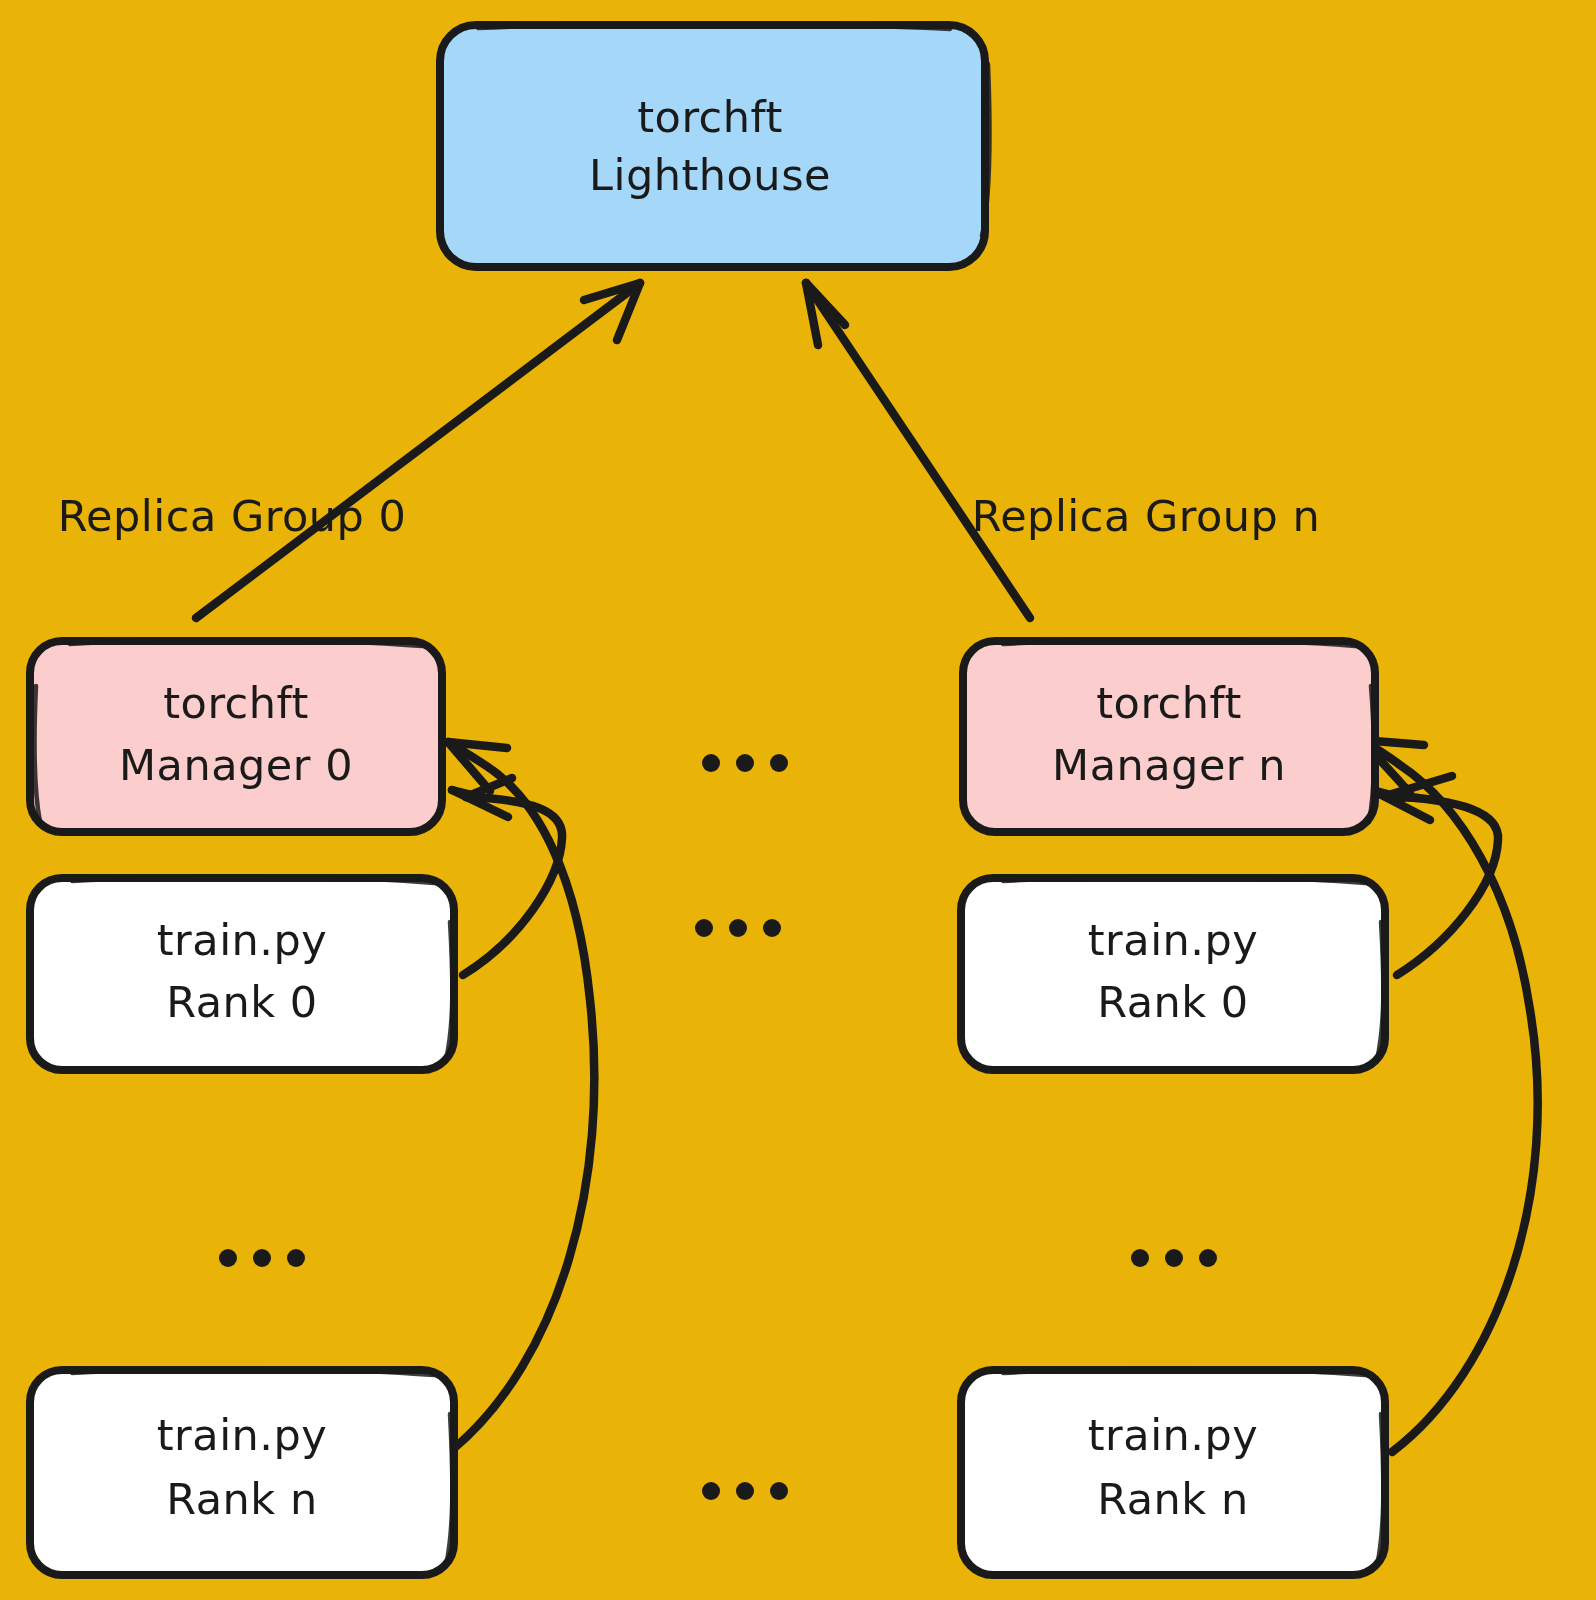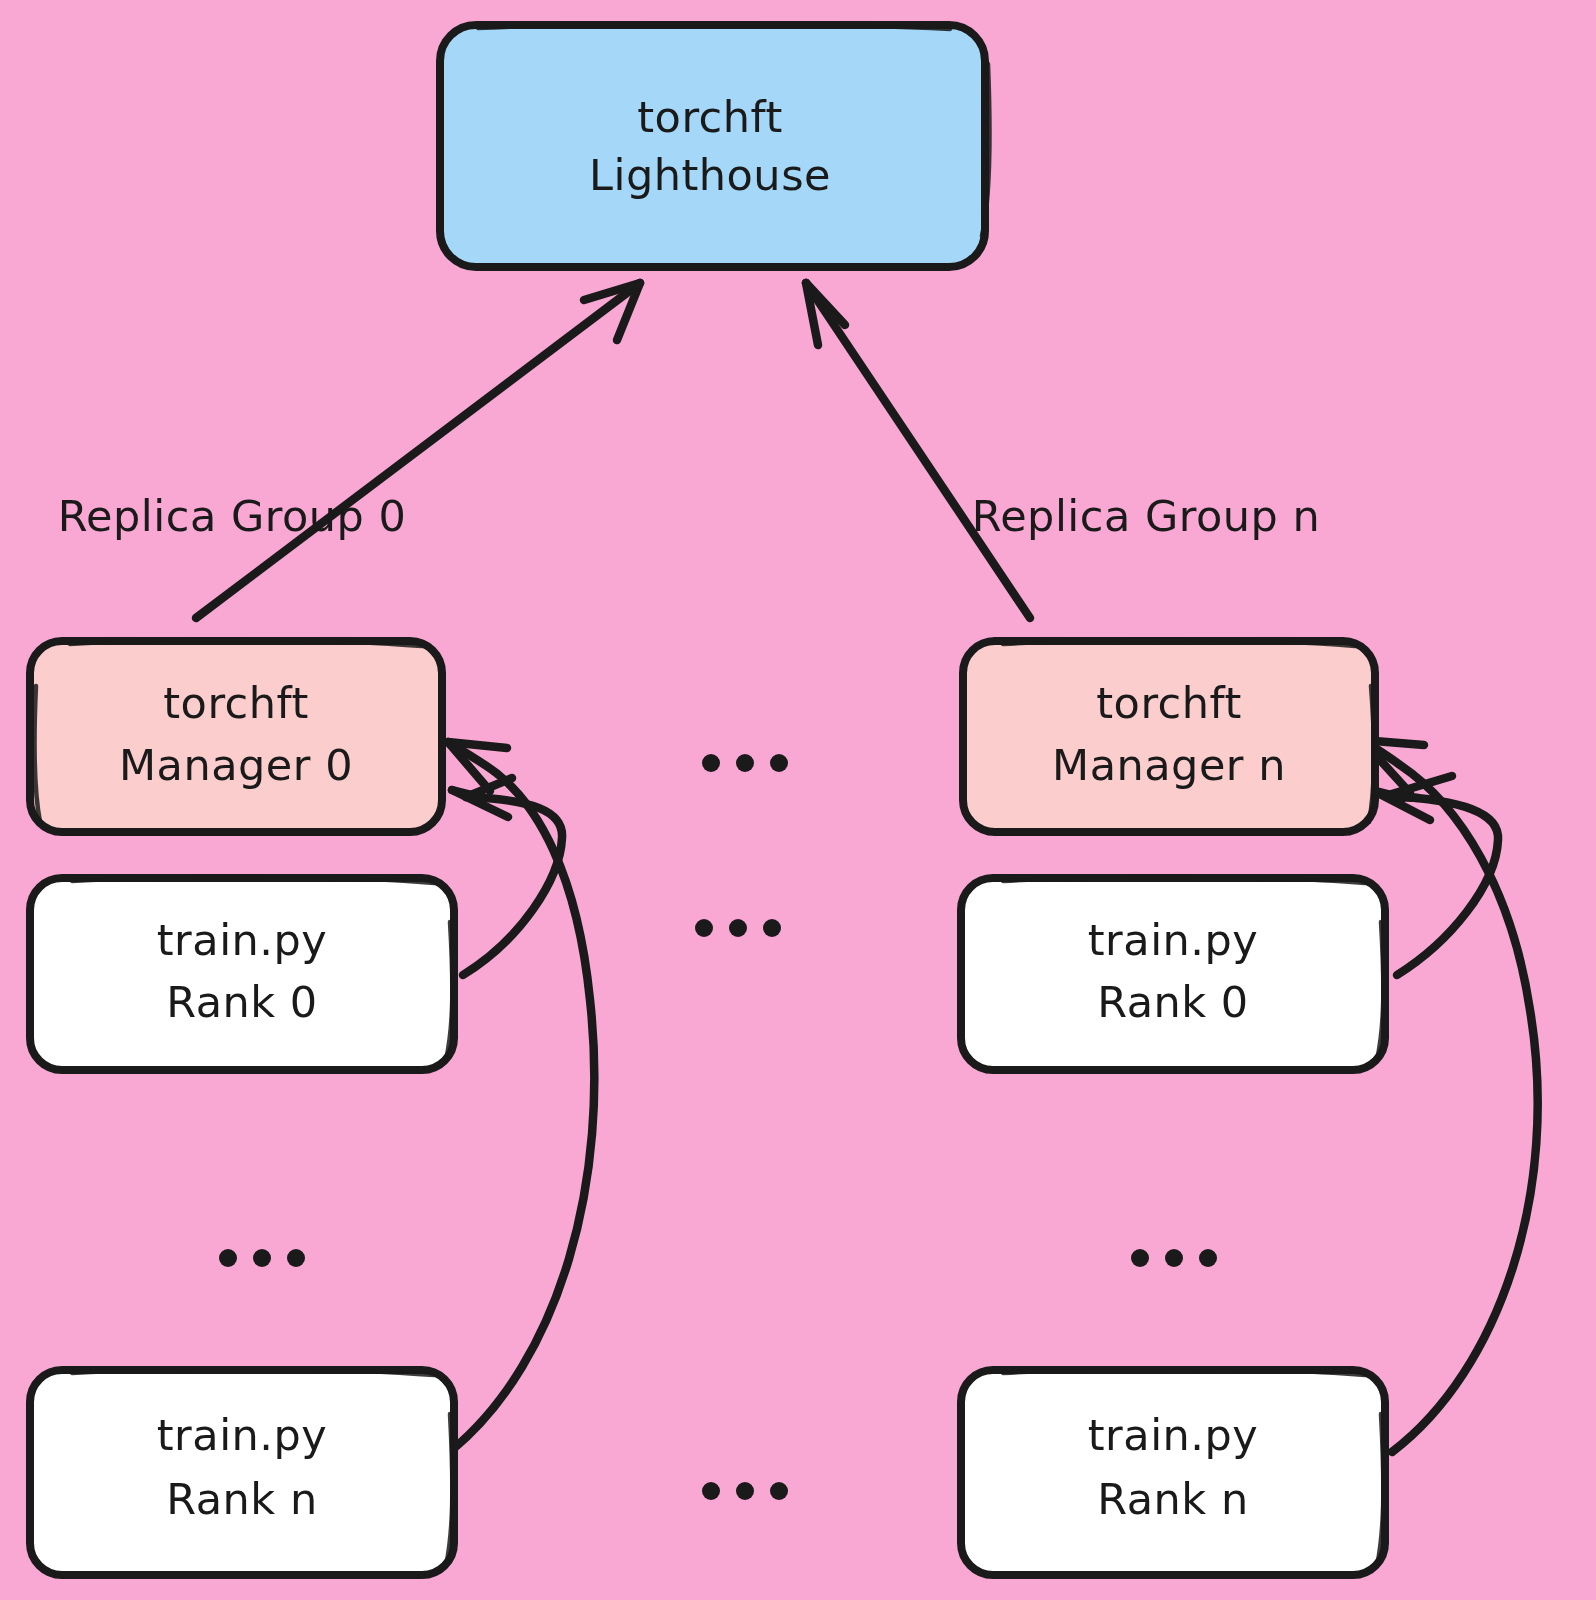--- a/index.html
+++ b/index.html
@@ -11,21 +11,21 @@
   body {
     width: 1596px;
     height: 1600px;
     overflow: hidden;
     font-family: "DejaVu Sans", sans-serif;
   }
   #diagram-root {
     position: relative;
     width: 1596px;
     height: 1600px;
-    background: #f9a8d4;
+    background: #eab308;
   }
   svg#diagram-svg {
     position: absolute;
     inset: 0;
     width: 1596px;
     height: 1600px;
     display: block;
   }
   .node-text {
     font-family: "DejaVu Sans", sans-serif;

